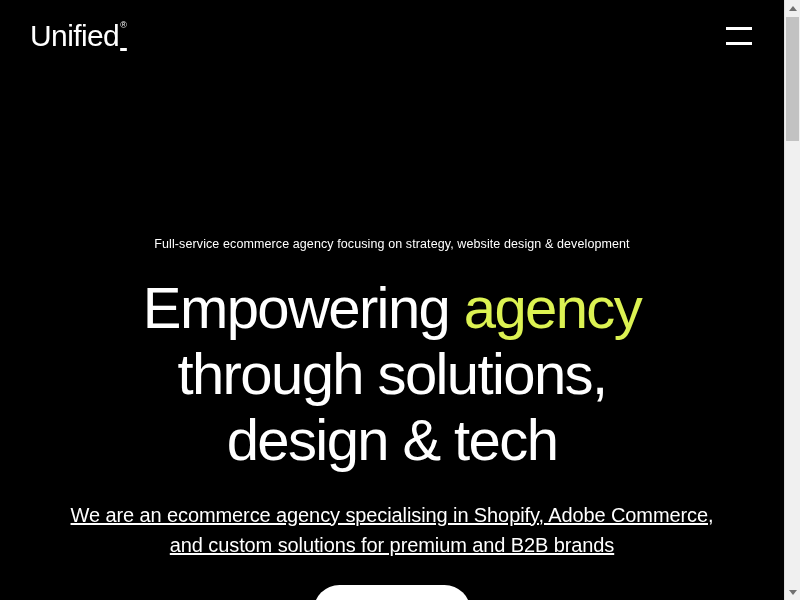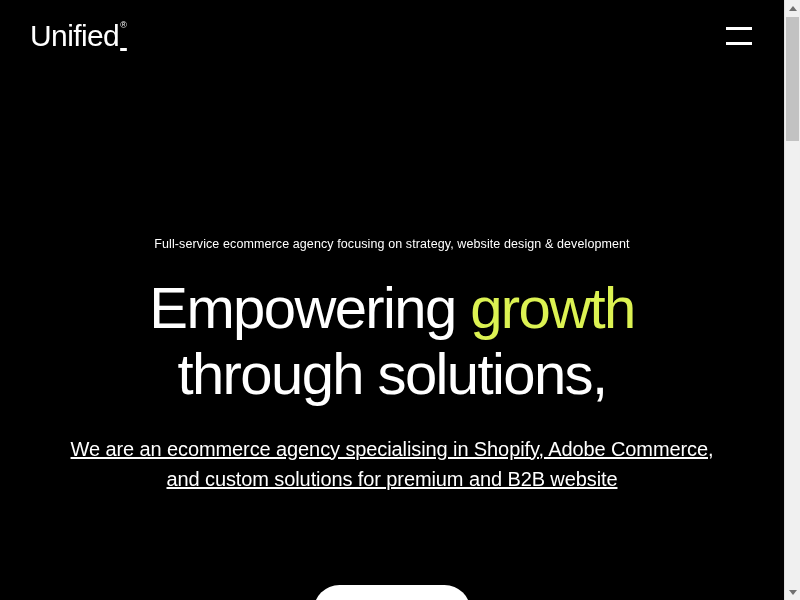--- a/index.html
+++ b/index.html
@@ -212,27 +212,28 @@
         <span class="bar"></span>
       </button>
 
     </header>
 
     <section id="hero">
 
       <p id="hero-eyebrow">Full-service ecommerce agency focusing on strategy, website design &amp; development</p>
 
       <h1 id="hero-headline">
-        <span class="hl-line"><span>Empowering </span><span class="accent">growth</span></span>
+        <span class="hl-line"><span>Empowering </span><span class="accent">agency</span></span>
         <span class="hl-line">through solutions,</span>
+        <span class="hl-line">design &amp; tech</span>
       </h1>
 
       <p id="hero-body">
         <span class="body-line">We are an ecommerce agency specialising in Shopify, Adobe Commerce,</span>
-        <span class="body-line">and custom solutions for premium and B2B website</span>
+        <span class="body-line">and custom solutions for premium and B2B brands</span>
       </p>
 
     </section>
 
     <button id="hero-cta">Get in touch</button>
 
   </div>
 
   <div id="scrollbar">
     <div id="sb-track"></div>

